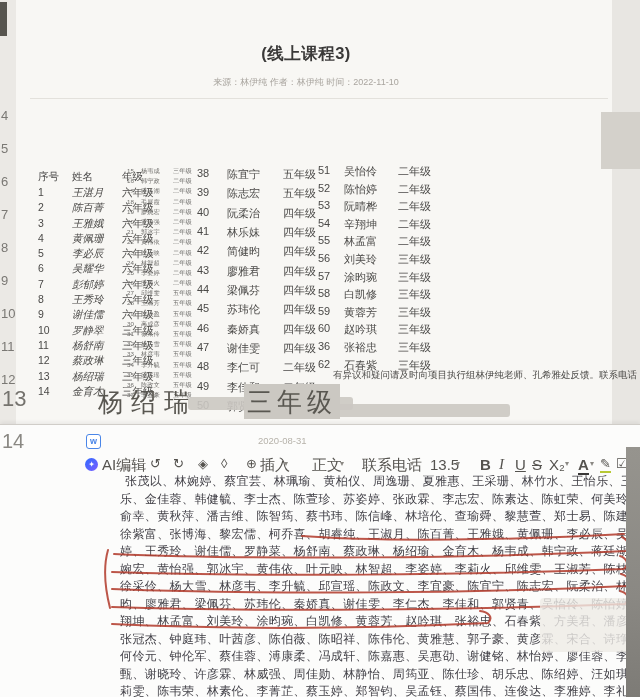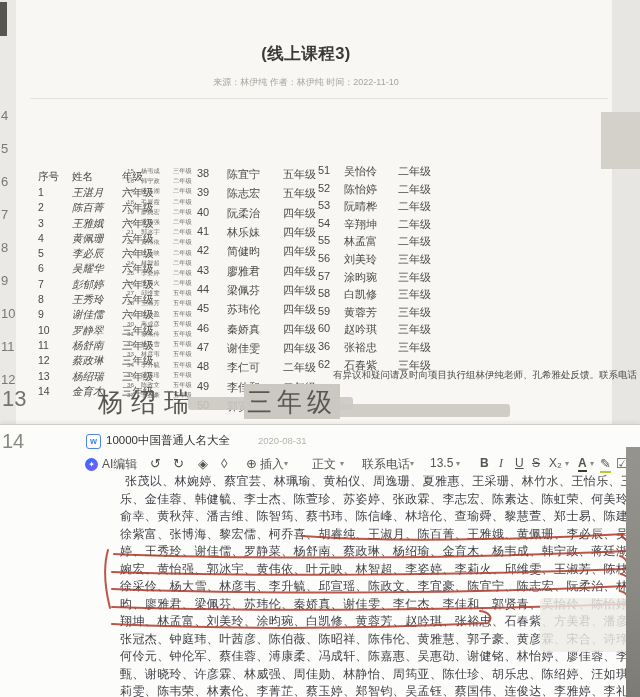--- a/index.html
+++ b/index.html
@@ -42,21 +42,21 @@
   .mag-grade{position:absolute;left:244px;top:385px;font-size:25px;color:#595751;
              letter-spacing:5px;background:#cbc8c2;padding:0 3px;transform:scaleY(1.06);}
   
   .wordwin{position:absolute;left:0;top:424px;width:640px;height:273px;background:#fcfcfb;
            border-top:1px solid #d0cdc8;box-shadow:0 -2px 4px rgba(0,0,0,.06);}
   .doc-icon{position:absolute;left:86px;top:9px;width:13px;height:13px;border:1px solid #4a86e8;
             border-radius:3px;color:#4a86e8;font-size:9px;font-weight:bold;line-height:13px;
             text-align:center;background:#fff;}
   .doc-title{position:absolute;left:106px;top:8px;font-size:11.5px;color:#33322f;font-weight:500;}
   .doc-date{position:absolute;left:258px;top:10px;font-size:9.5px;color:#b6b2aa;}
-  .tb{position:absolute;top:31px;font-size:12px;color:#55534f;cursor:default;}
+  .tb{position:absolute;top:31px;font-size:15px;color:#55534f;cursor:default;}
   .tb.glyph{font-size:13px;}
   .caret{font-size:8px;color:#8b8984;}
   .ai-circle{position:absolute;left:85px;top:33px;width:13px;height:13px;border-radius:50%;
              background:linear-gradient(135deg,#2f6bff,#7a5cff);color:#fff;font-size:8px;
              line-height:13px;text-align:center;}
   .bold{font-weight:bold;} .ital{font-style:italic;font-family:"Liberation Serif",serif;}
   .und{text-decoration:underline;} .strike{text-decoration:line-through;}
   .color-a{border-bottom:2px solid #3a3938;padding-bottom:0;}
   .pen{border-bottom:2px solid #b8c934;}
   .docbody{position:absolute;left:120px;top:48px;width:502px;}
@@ -424,21 +424,20 @@
 
   <div class="mag-bar" style="left:188px;top:397px;width:165px;height:13px"></div>
   <div class="mag-bar" style="left:330px;top:404px;width:180px;height:13px"></div>
   <div class="mag-num" style="left:2px;top:386px;font-size:22px">13</div>
   <div class="mag-name">杨绍瑞</div>
   <div class="mag-grade">三年级</div>
   <div class="num14">14</div>
 
   <div class="wordwin">
     <div class="doc-icon">w</div>
-    <div class="doc-title">10000中国普通人名大全</div>
     <div class="doc-date">2020-08-31</div>
 
     <div class="ai-circle">✦</div>
     <span class="tb" style="left:102px">AI编辑</span>
     <span class="tb glyph" style="left:150px">↺</span>
     <span class="tb glyph" style="left:173px">↻</span>
     <span class="tb glyph" style="left:198px">◈</span>
     <span class="tb glyph" style="left:221px">◊</span>
     <span class="tb glyph" style="left:246px">⊕</span>
     <span class="tb" style="left:260px">插入</span>

